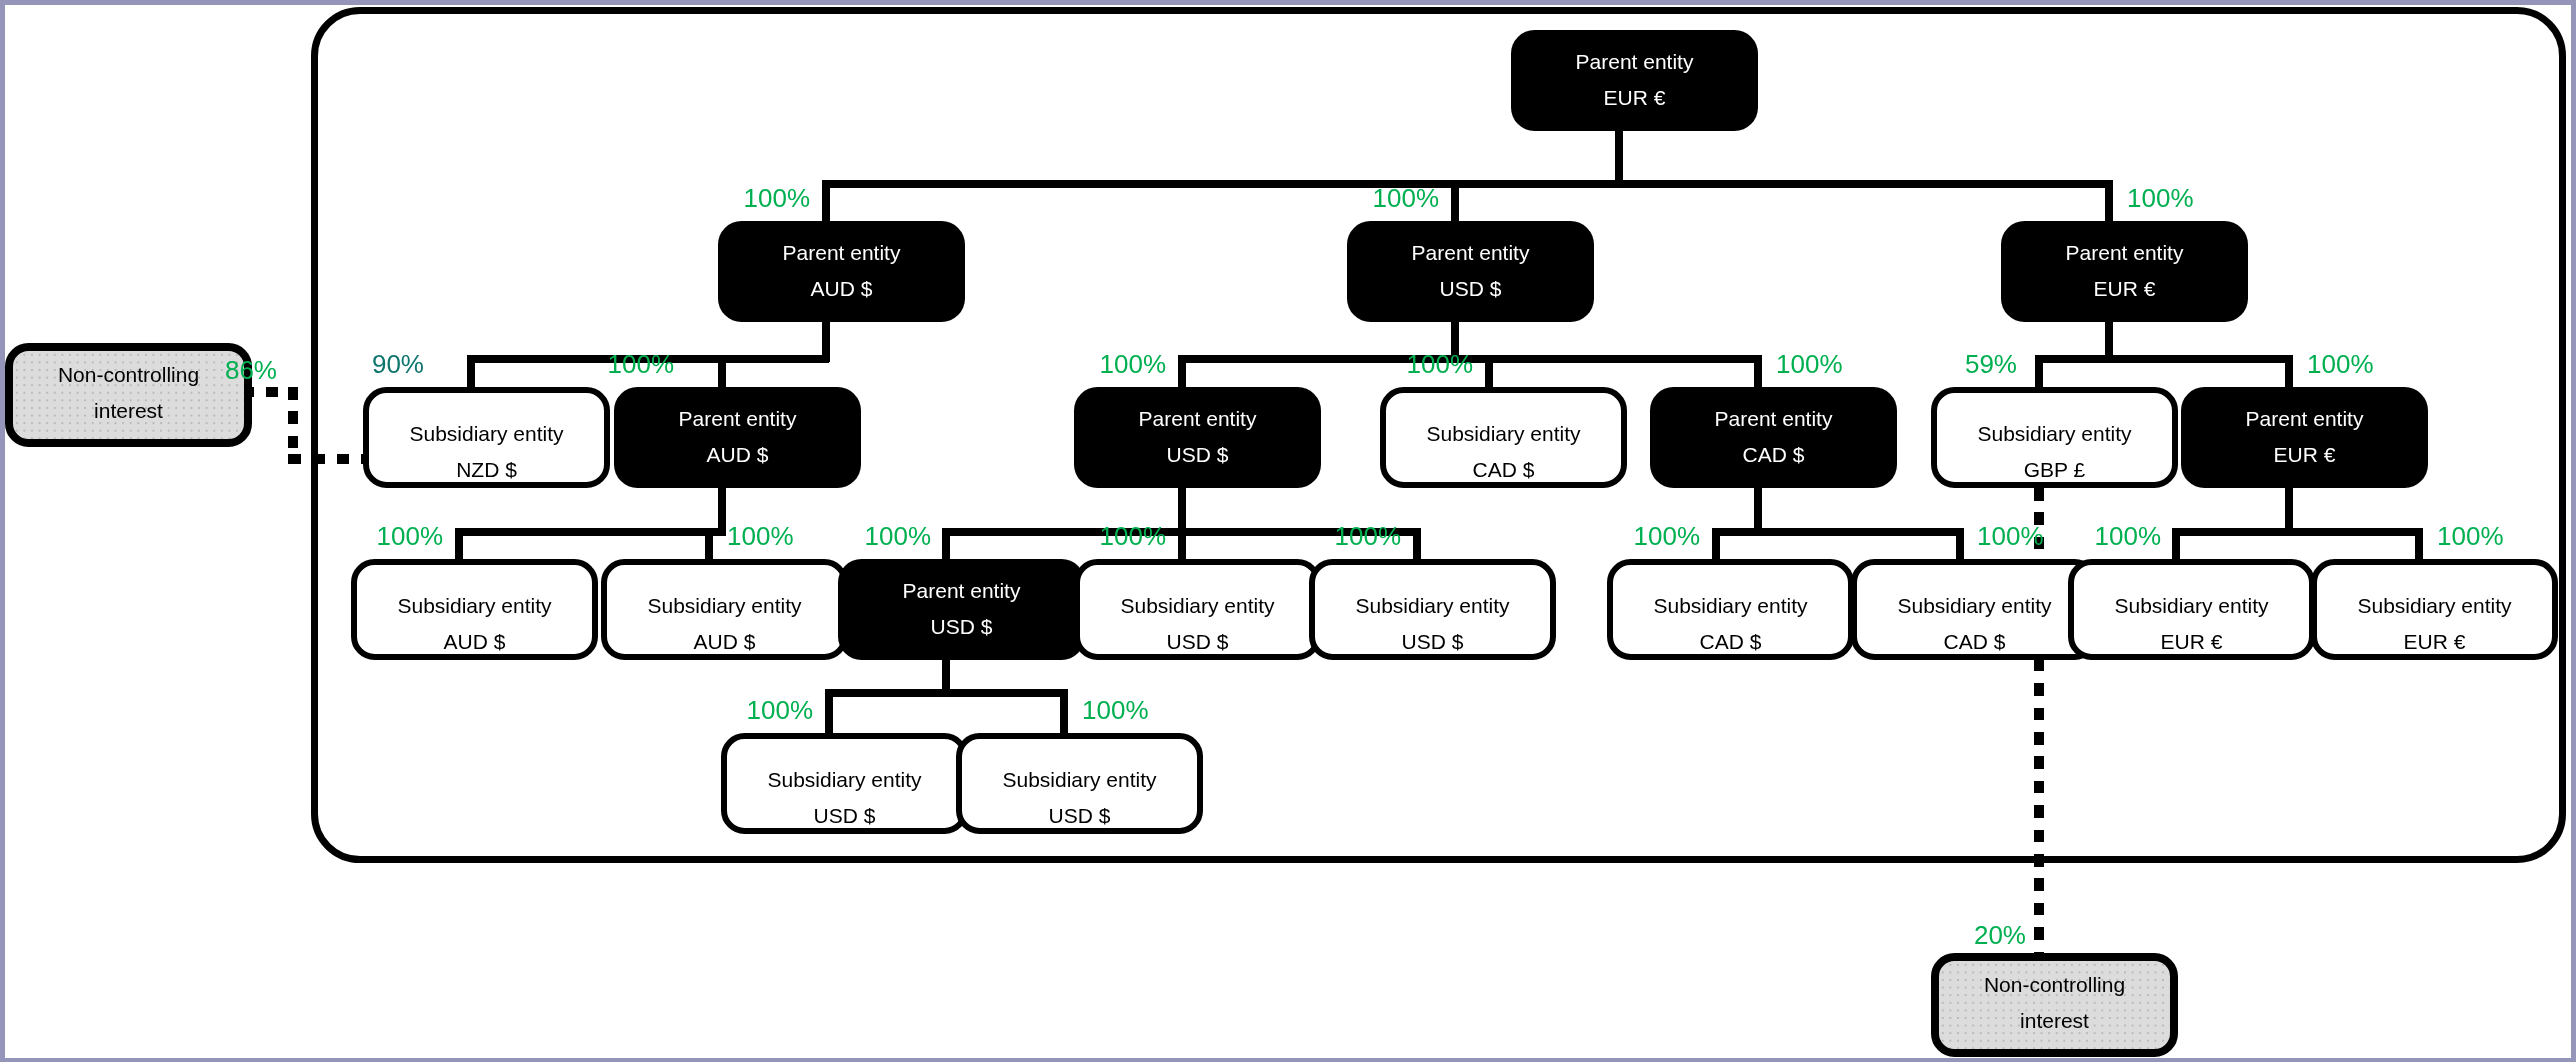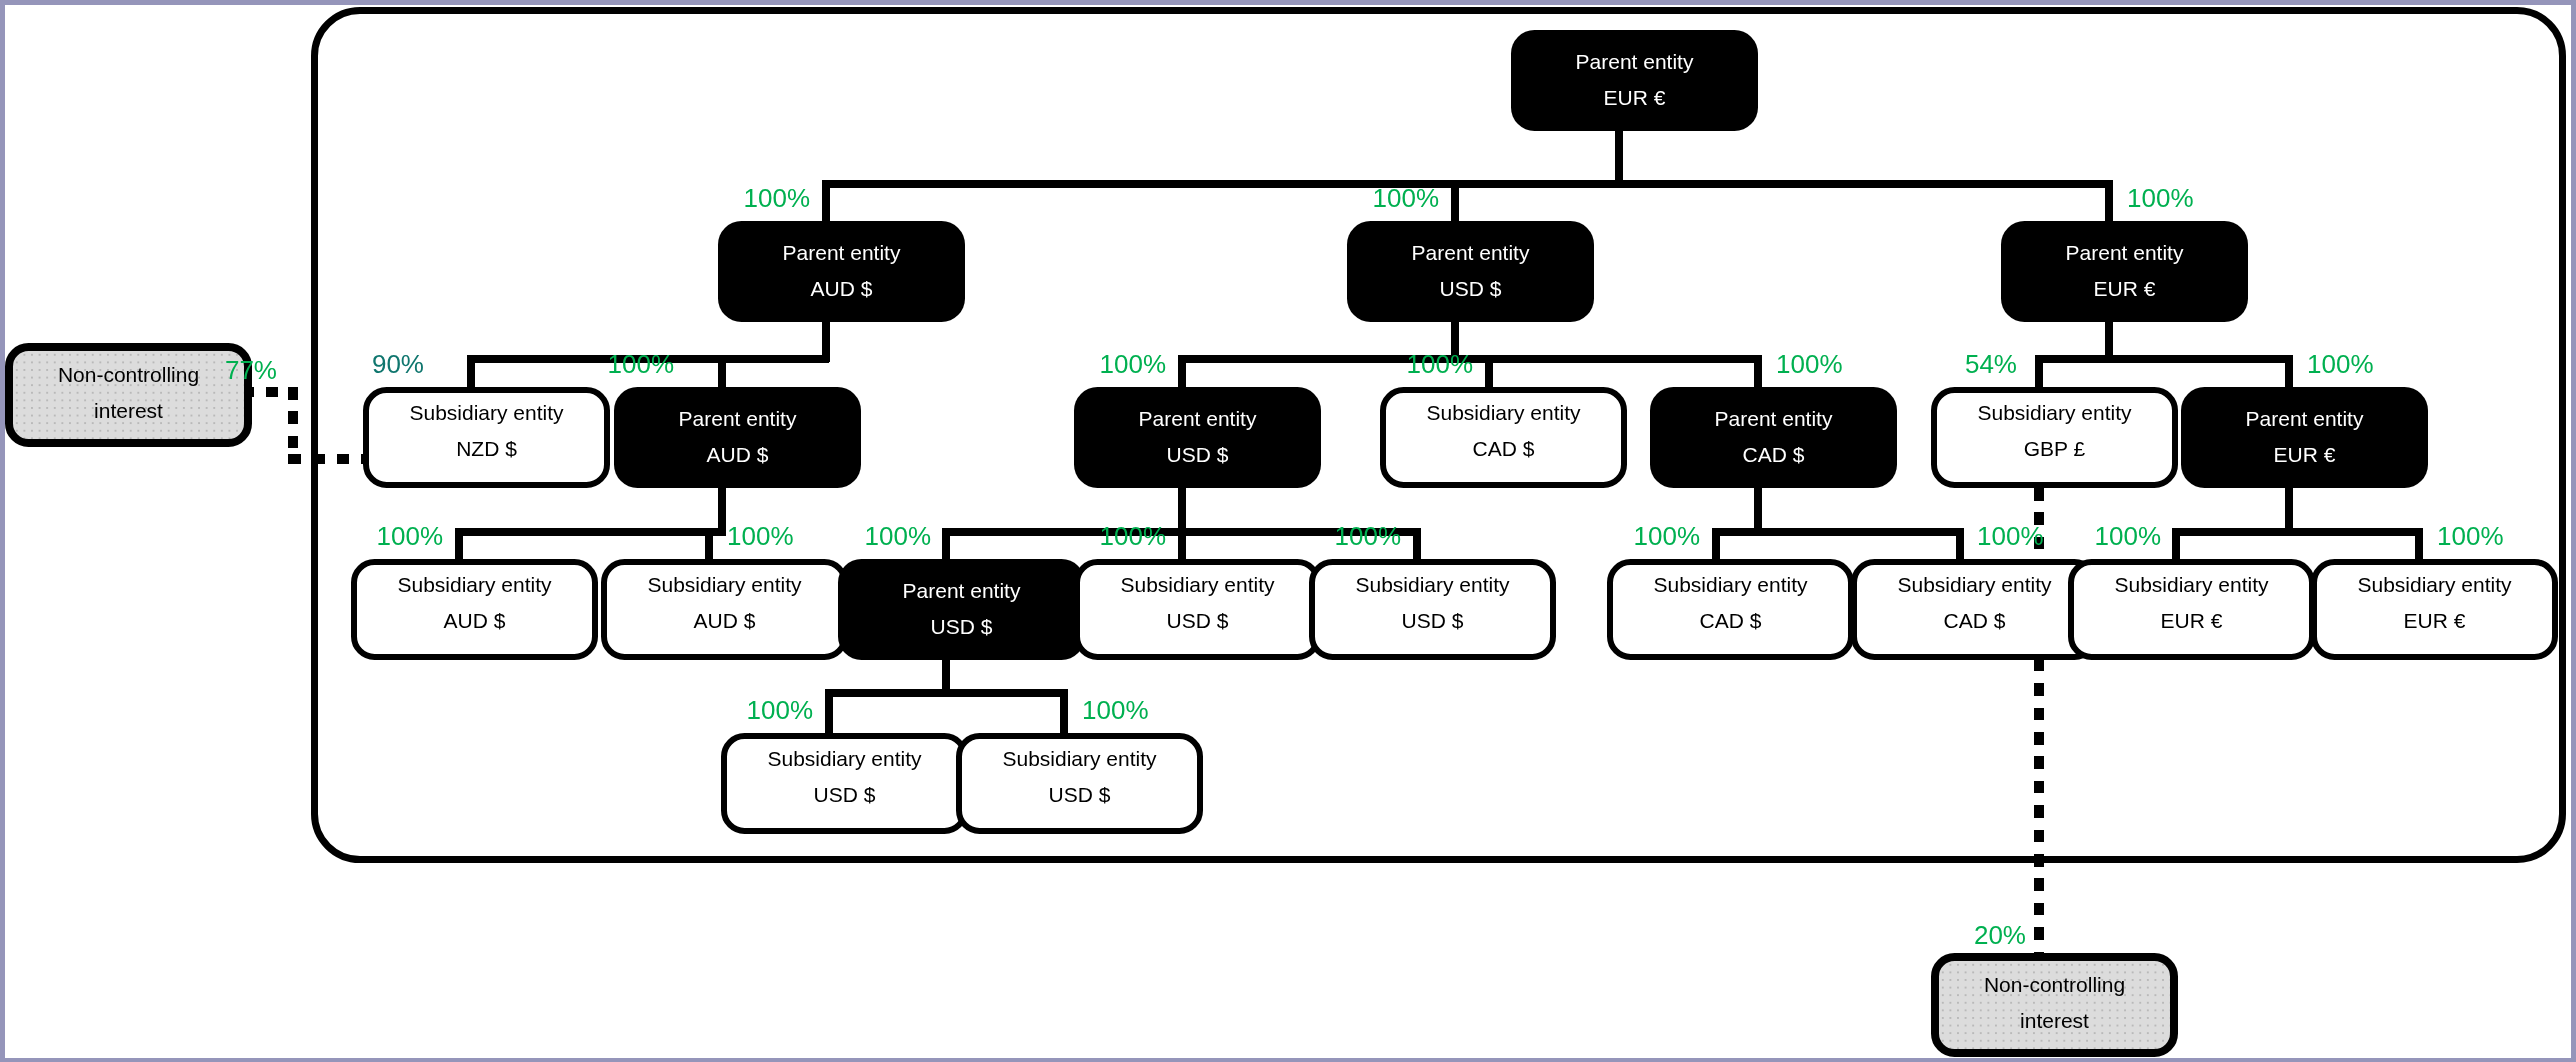--- a/index.html
+++ b/index.html
@@ -11,21 +11,21 @@
   .group-frame{
     position:absolute;left:311px;top:6.7px;width:2255px;height:856px;
     border:7.6px solid #000;border-radius:49px;box-sizing:border-box;background:transparent;z-index:1;
   }
   .box{
     position:absolute;width:247px;height:101px;border-radius:23.5px;box-sizing:border-box;
     text-align:center;font-size:21px;line-height:36px;z-index:10;
   }
   .box .bl{display:block;white-space:nowrap;}
   .box.parent{background:#000;color:#fff;padding-top:13.5px;}
-  .box.sub{background:#fff;border:6.7px solid #000;color:#000;padding-top:2px;}
+  .box.sub{background:#fff;border:6.7px solid #000;color:#000;padding-top:23px;}
   .box.nci{
     height:104px;background-color:#DCDCDC;border:8.4px solid #000;color:#000;padding-top:5.9px;
     background-image:radial-gradient(#b9b9b9 1.3px, transparent 1.4px);background-size:7.6px 7.6px;
   }
   .pct{
     position:absolute;font-weight:normal;font-size:26px;line-height:29px;
     color:#00B050;white-space:nowrap;z-index:20;
   }
   .ln{position:absolute;background:#000;z-index:5;}
   .dotv{position:absolute;width:10px;background:repeating-linear-gradient(180deg,#000 0 12.6px,transparent 12.6px 24.4px);z-index:5;}
@@ -121,21 +121,21 @@
     <div class="pct" style="right: 1103px; top: 350px; color: rgb(0, 176, 80);">100%</div>
     <div class="box parent" style="left: 1650px; top: 387px;">
       <span class="bl">Parent entity</span>
       <span class="bl">CAD $</span>
     </div>
     <div class="pct" style="left: 1776px; top: 350px; color: rgb(0, 176, 80);">100%</div>
     <div class="box sub" style="left: 1931px; top: 387px;">
       <span class="bl">Subsidiary entity</span>
       <span class="bl">GBP £</span>
     </div>
-    <div class="pct" style="right: 559px; top: 350px; color: rgb(0, 176, 80);">54%</div>
+    <div class="pct" style="right: 559px; top: 350px; color: rgb(0, 176, 80);">59%</div>
     <div class="box parent" style="left: 2181px; top: 387px;">
       <span class="bl">Parent entity</span>
       <span class="bl">EUR €</span>
     </div>
     <div class="pct" style="left: 2307px; top: 350px; color: rgb(0, 176, 80);">100%</div>
     <div class="box sub" style="left: 351px; top: 559px;">
       <span class="bl">Subsidiary entity</span>
       <span class="bl">AUD $</span>
     </div>
     <div class="pct" style="right: 2133px; top: 522px; color: rgb(0, 176, 80);">100%</div>
@@ -186,20 +186,20 @@
     <div class="pct" style="right: 1763px; top: 696px; color: rgb(0, 176, 80);">100%</div>
     <div class="box sub" style="left: 956px; top: 733px;">
       <span class="bl">Subsidiary entity</span>
       <span class="bl">USD $</span>
     </div>
     <div class="pct" style="left: 1082px; top: 696px; color: rgb(0, 176, 80);">100%</div>
     <div class="box nci" style="left: 5px; top: 343px;">
       <span class="bl">Non-controlling</span>
       <span class="bl">interest</span>
     </div>
-    <div class="pct" style="right: 2299px; top: 356px; color: rgb(0, 176, 80);">77%</div>
+    <div class="pct" style="right: 2299px; top: 356px; color: rgb(0, 176, 80);">86%</div>
     <div class="box nci" style="left: 1931px; top: 953px;">
       <span class="bl">Non-controlling</span>
       <span class="bl">interest</span>
     </div>
     <div class="pct" style="right: 550px; top: 921px; color: rgb(0, 176, 80);">20%</div>
   </div>
 
 
 </body></html>

